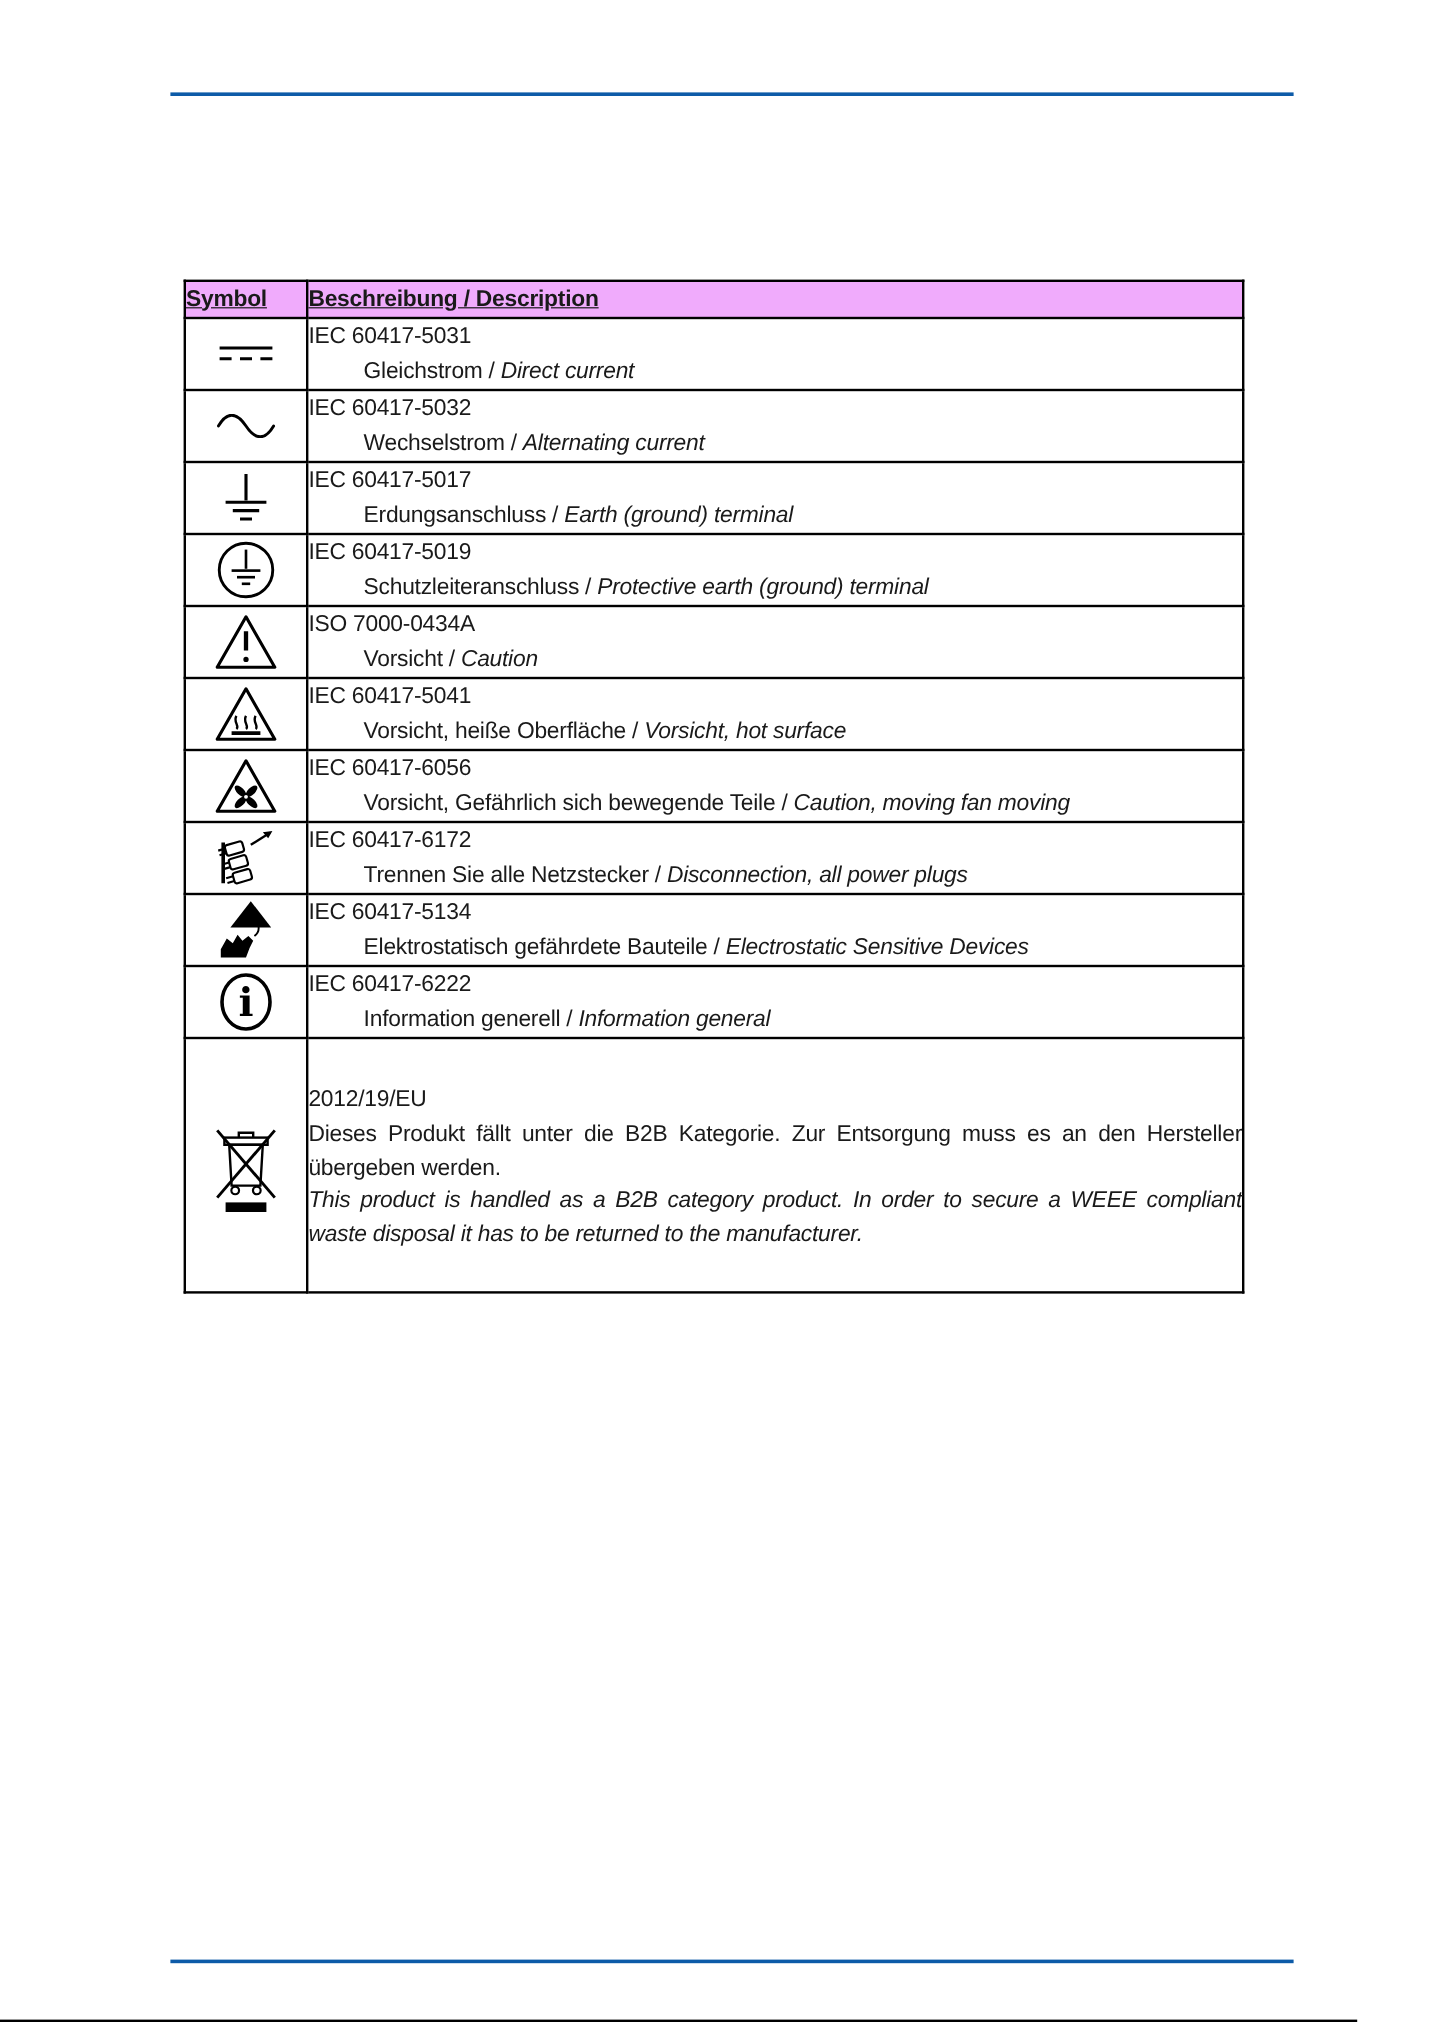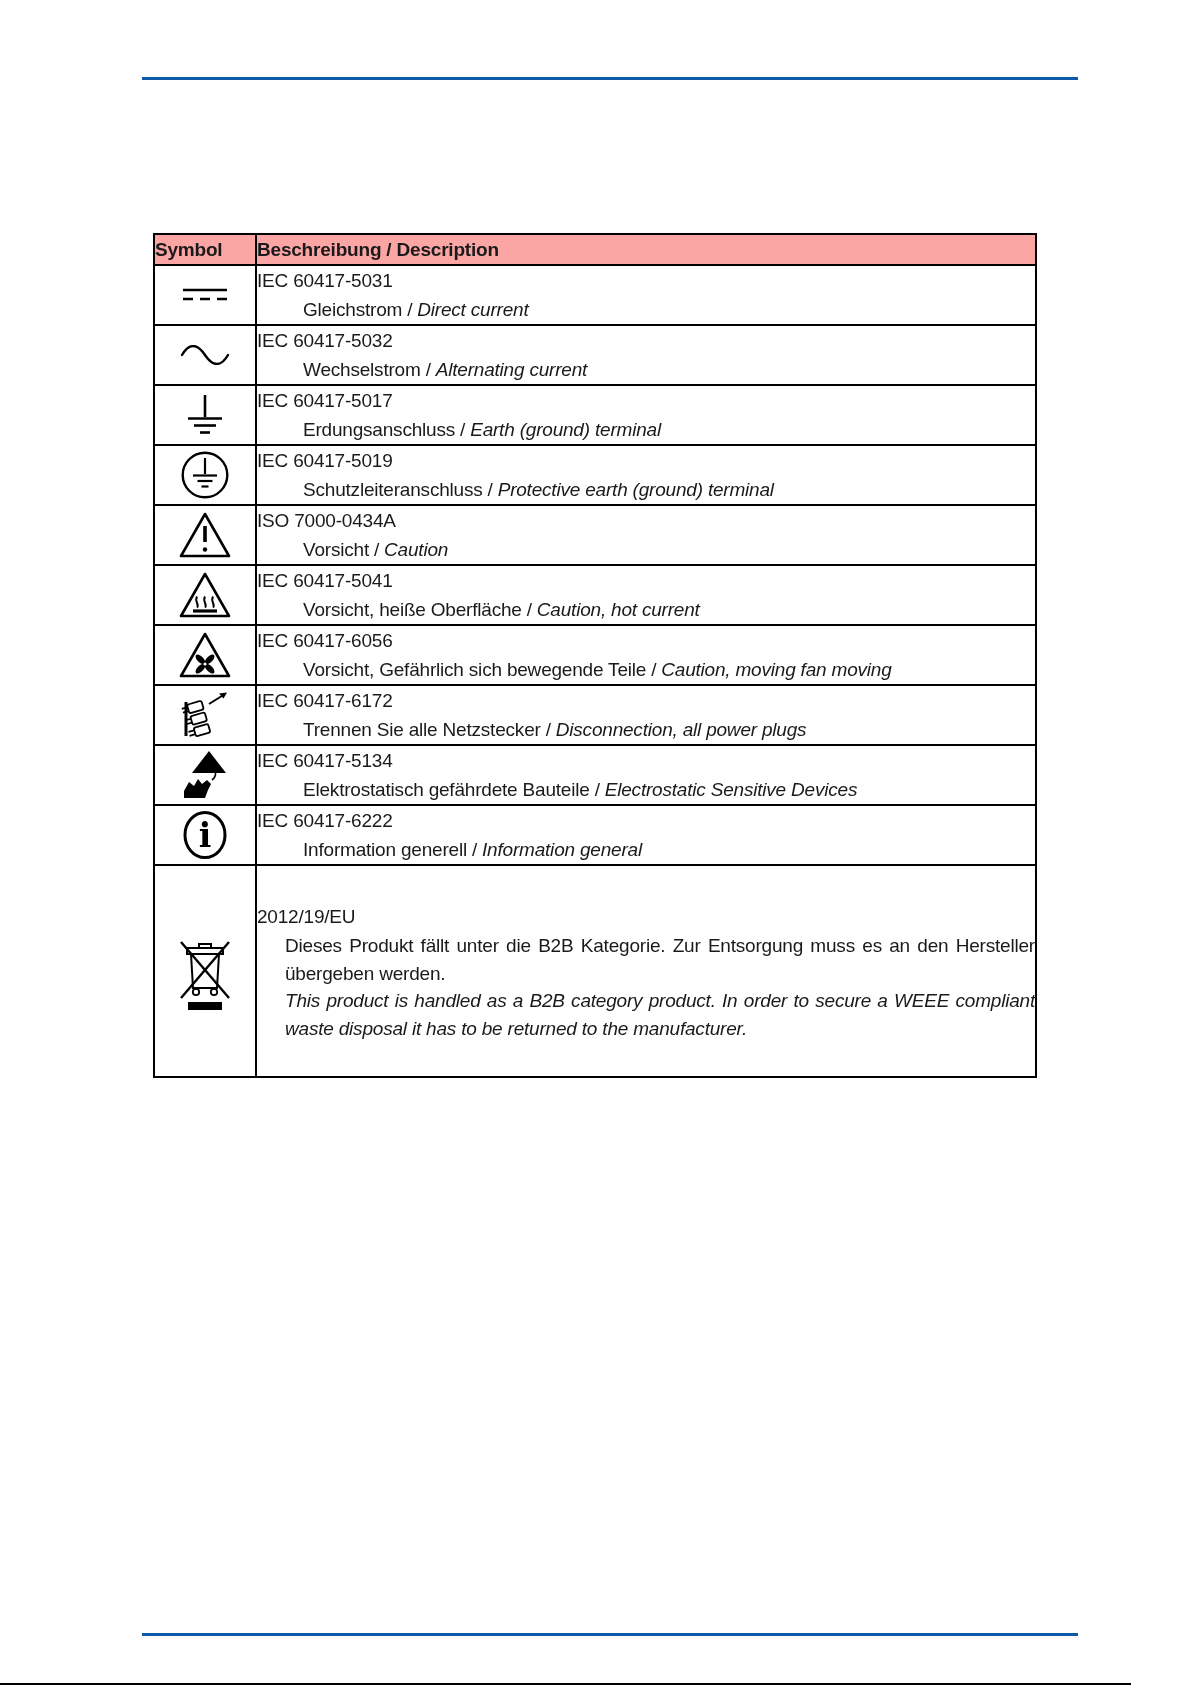--- a/index.html
+++ b/index.html
@@ -44,46 +44,46 @@
     table-layout: fixed;
   }
   table.symtable td, table.symtable th {
     border: 2px solid #000000;
     padding: 0;
     vertical-align: middle;
   }
   col.c-sym { width: 102px; }
   tr.hdr { height: 31px; }
   tr.hdr th {
-    background: #fca5a5;
+    background: #f0abfc;
     font-size: 19px;
     font-weight: bold;
     text-align: left;
     letter-spacing: -0.2px;
+    text-decoration: underline;
   }
   th.h-sym { text-align: center; }
   th.h-desc { padding-left: 12px; }
   tr.row { height: 60px; border-radius: 19px; }
   tr.row-weee { height: 212px; }
   td.sym { text-align: center; }
   td.sym svg { vertical-align: middle; }
   td.desc {
     padding-left: 12px;
     padding-right: 10px;
     font-size: 19px;
     letter-spacing: -0.2px;
   }
   .code { line-height: 29px; }
   .names { line-height: 29px; padding-left: 46px; }
   .sep { margin: 0 5px; }
   .names em, .para.em { font-style: italic; }
   td.desc .para {
     line-height: 27.5px;
     text-align: justify;
-    padding-left: 28px;
   }
   td.desc.weee-cell .code { line-height: 30px; margin-top: 2px; }
   svg .st { stroke: #000; fill: none; }
 </style>
 </head>
 <body>
 
 <div class="page">
 
   <div class="rule-blue rule-top"></div>
@@ -187,21 +187,21 @@
           <path class="st" d="M27,3 L51,45 L3,45 Z" stroke-width="2.6" stroke-linejoin="round"></path>
           <line class="st" x1="15" y1="40" x2="39" y2="40" stroke-width="3.2"></line>
           <path class="st" d="M19,36.5 C22,34 16,30.5 19,25.5" stroke-width="2"></path>
           <path class="st" d="M27,36.5 C30,34 24,30.5 27,25.5" stroke-width="2"></path>
           <path class="st" d="M35,36.5 C38,34 32,30.5 35,25.5" stroke-width="2"></path>
         </svg>
       </td>
       <td class="desc">
         <div class="code">IEC 60417-5041</div>
         <div class="names">
-          <span>Vorsicht, heiße Oberfläche</span><span class="sep">/</span><em>Caution, hot current</em>
+          <span>Vorsicht, heiße Oberfläche</span><span class="sep">/</span><em>Vorsicht, hot surface</em>
         </div>
       </td>
     </tr>
 
     <tr class="row">
       <td class="sym">
         <svg width="54" height="48" viewBox="0 0 54 48">
           <path class="st" d="M27,3 L51,45 L3,45 Z" stroke-width="2.6" stroke-linejoin="round"></path>
           <g fill="#000">
             <ellipse cx="27" cy="26.5" rx="3" ry="6.2" transform="rotate(45 27 33)"></ellipse>

